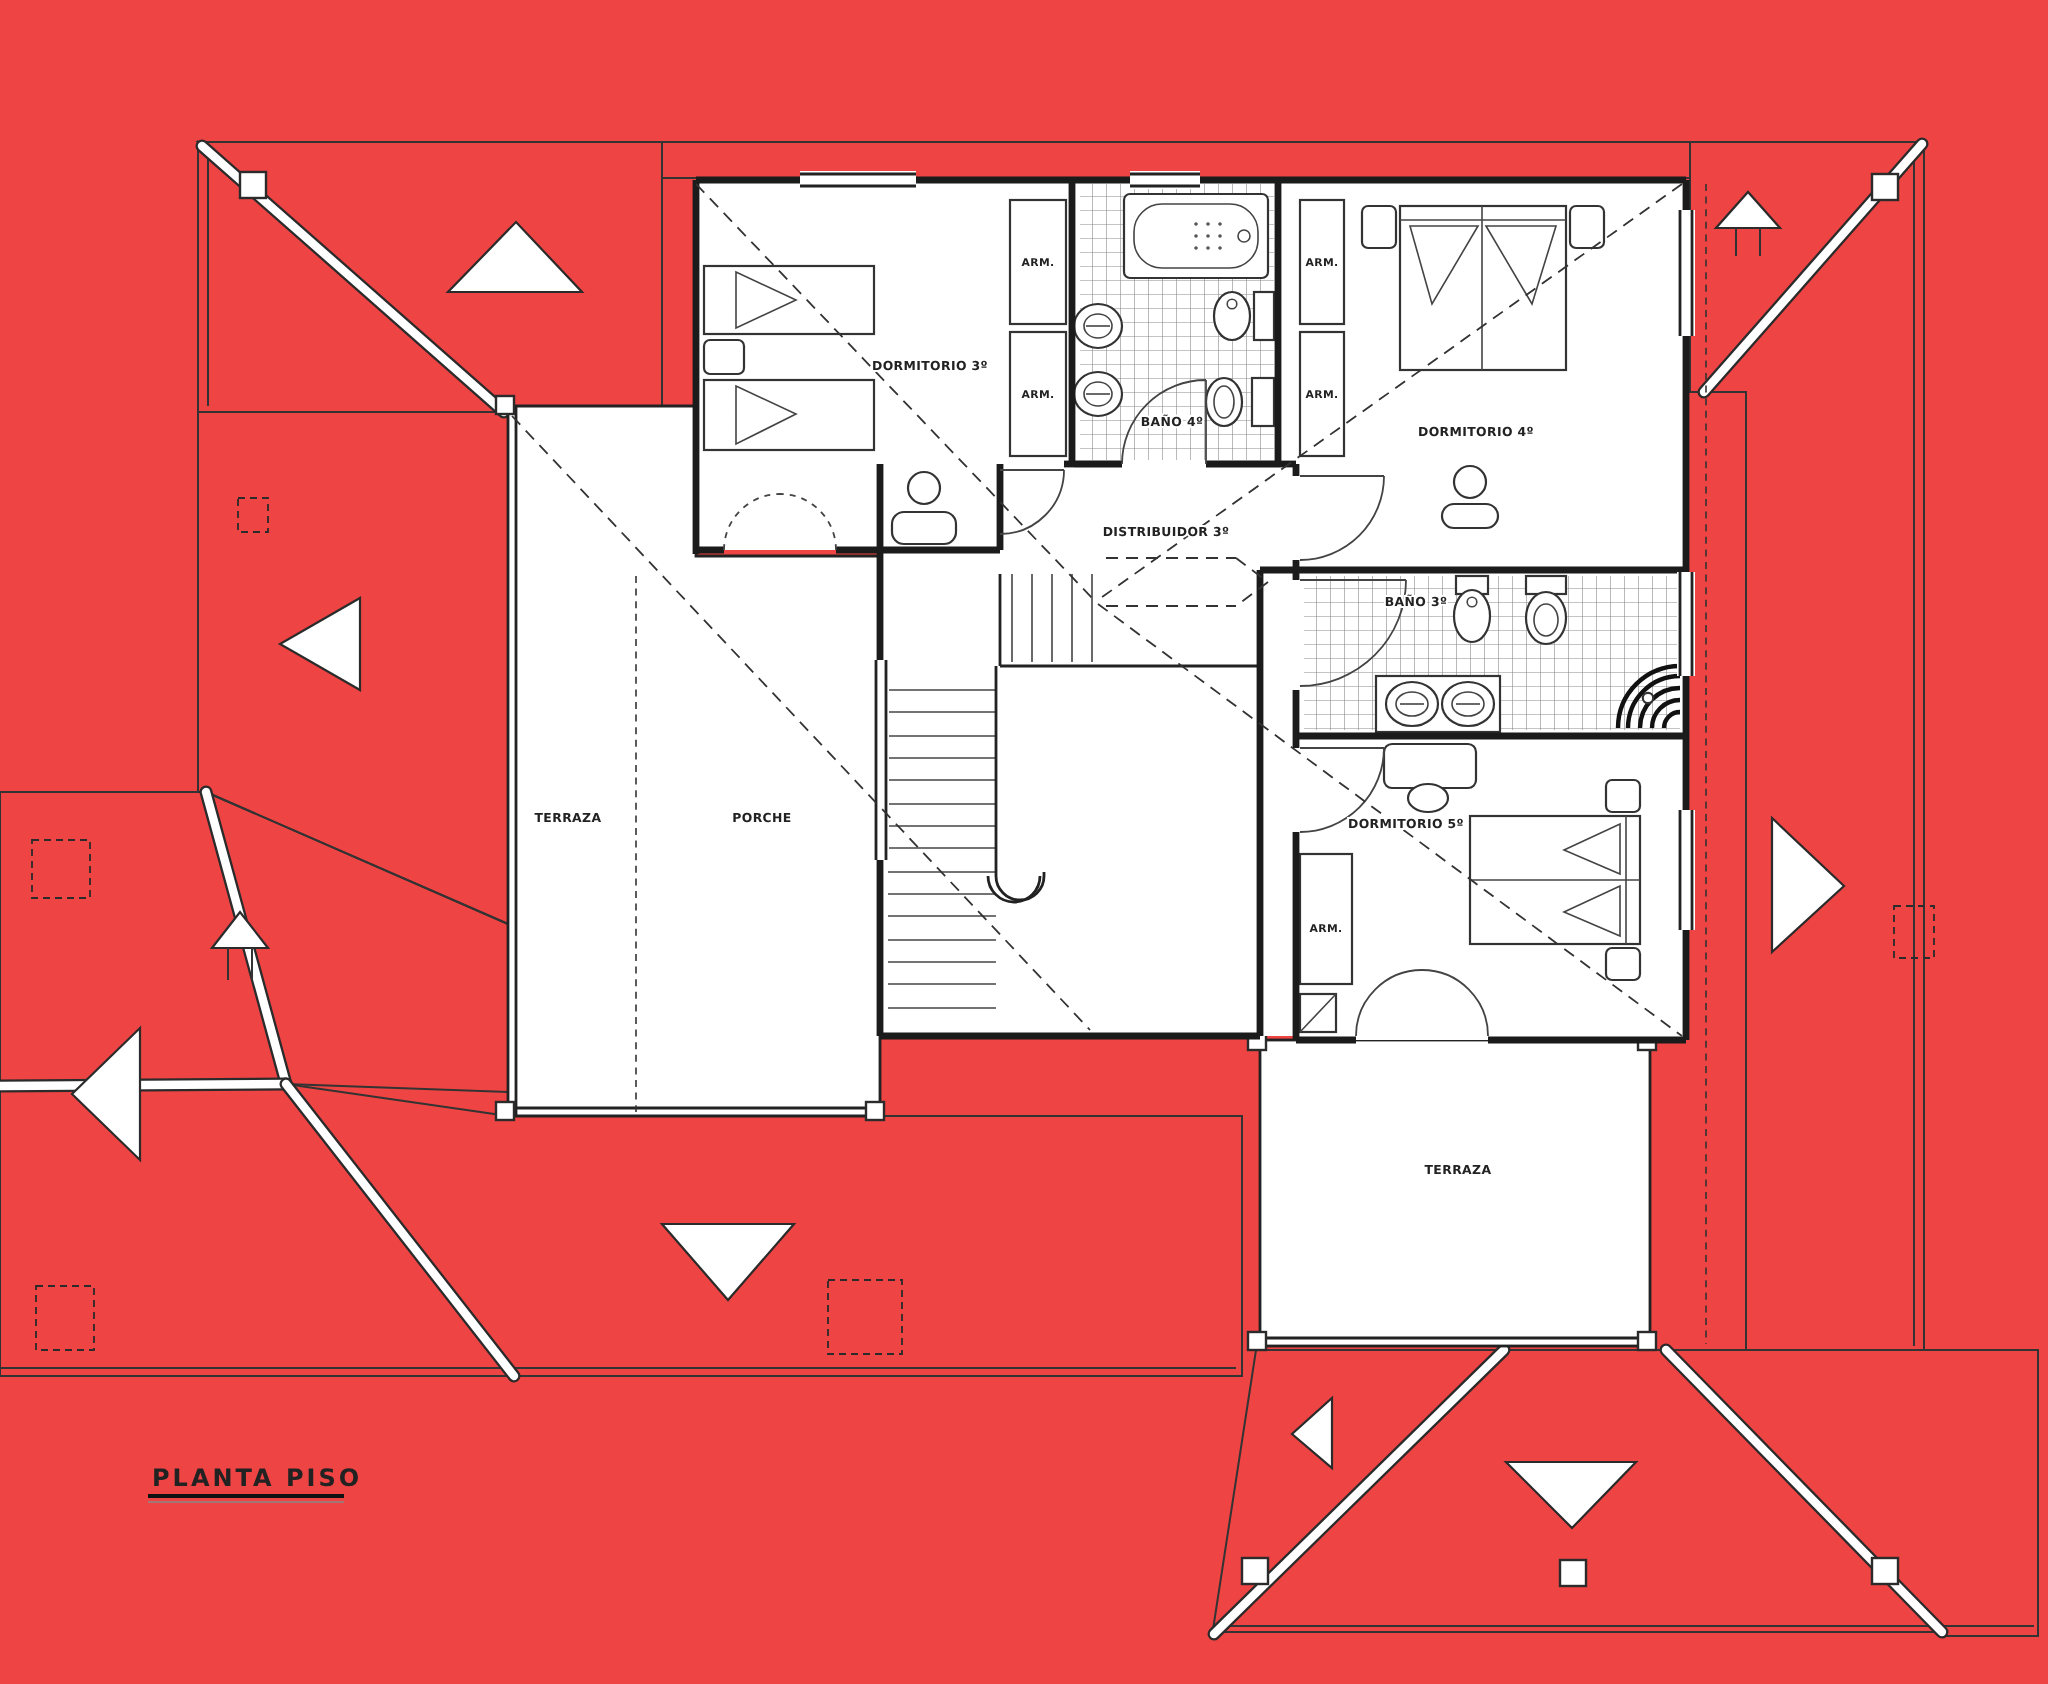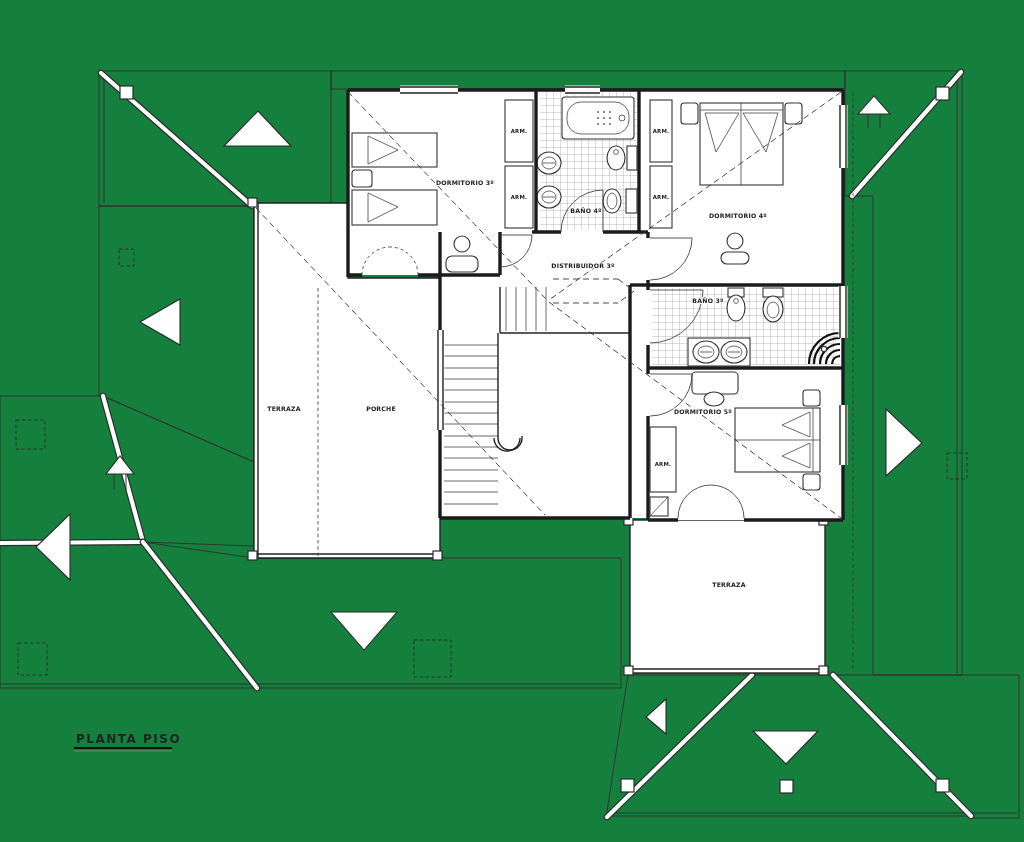--- a/index.html
+++ b/index.html
@@ -1,16 +1,16 @@
 <!DOCTYPE html>
 <html><head>
 <meta charset="utf-8">
 <style>
   html,body{margin:0;padding:0;background:#ffffff;}
-  .sheet{width:1024px;height:842px;position:relative;background:#15803d;overflow:hidden;}
+  .sheet{width:1024px;height:842px;position:relative;background:#ef4444;overflow:hidden;}
   svg{display:block;}
   text{font-family:"DejaVu Sans","Liberation Sans",sans-serif;fill:#222;
        paint-order:stroke;stroke:#ffffff;stroke-width:2px;letter-spacing:.2px;}
   .room-label{font-size:6.2px;font-weight:bold;}
   .small-label{font-size:5.4px;font-weight:bold;}
   .title-label{font-size:12px;font-weight:bold;letter-spacing:1.5px;stroke-width:0;}
   .wall{stroke:#1b1b1b;stroke-width:3.4;fill:none;stroke-linecap:butt;}
   .thinwall{stroke:#222;stroke-width:1.4;fill:none;}
   .fix{stroke:#333;stroke-width:1.1;fill:#fff;}
   .fixthin{stroke:#444;stroke-width:.8;fill:none;}

